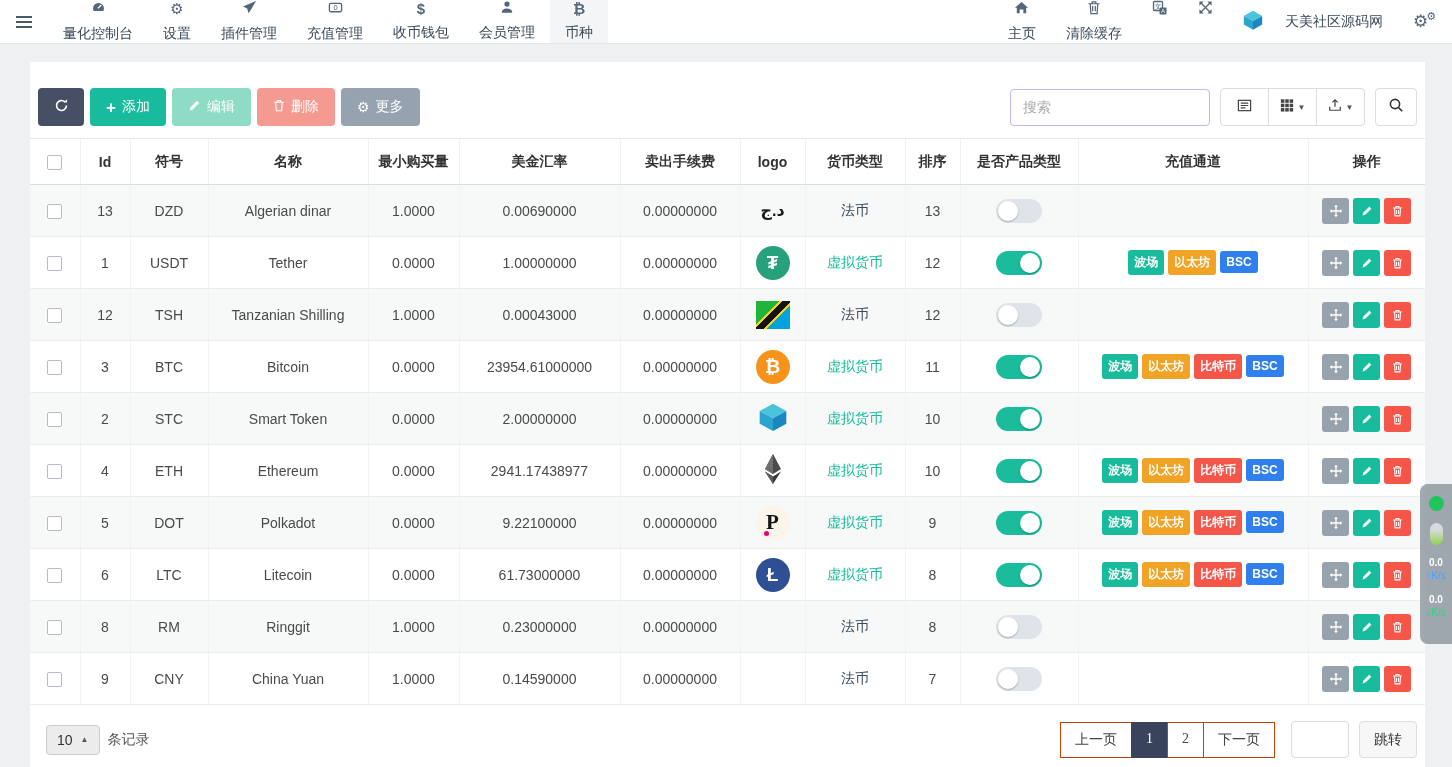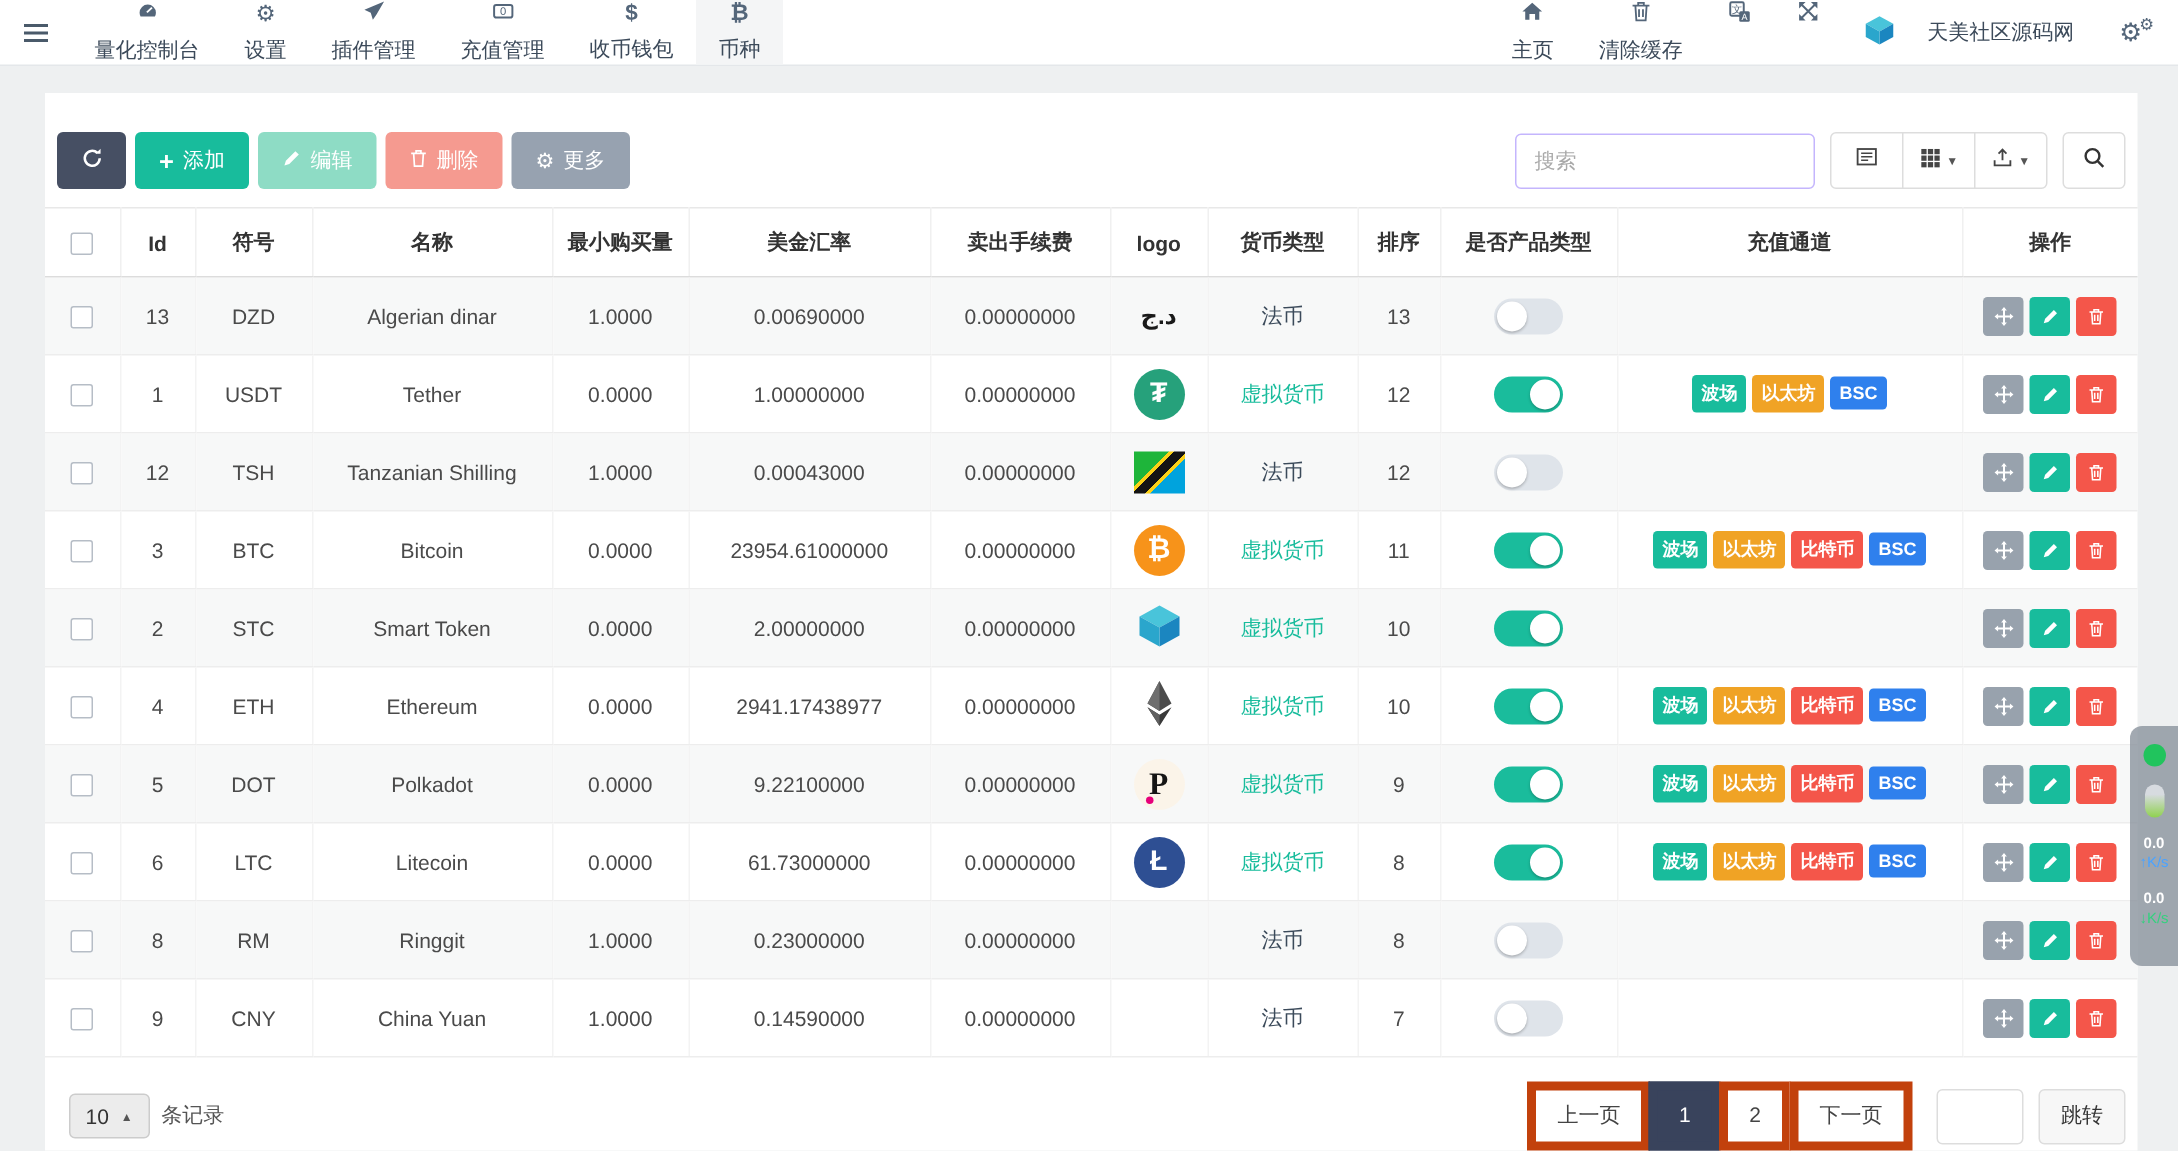--- a/index.html
+++ b/index.html
@@ -67,21 +67,21 @@
   .flag-tz { width:34px; height:28px; display:inline-block; vertical-align:middle;
     background:linear-gradient(135deg,#1eb53a 0%,#1eb53a 38%,#fcd116 38%,#fcd116 43%,#141414 43%,#141414 57%,#fcd116 57%,#fcd116 62%,#00a3dd 62%,#00a3dd 100%); }
   .dot-logo { width:34px; height:34px; border-radius:50%; background:#fbf4e9; display:inline-flex; align-items:center; justify-content:center; position:relative; font-weight:bold; font-size:21px; color:#151515; font-family:"Liberation Serif","DejaVu Serif",serif; vertical-align:middle; }
   .dot-logo i { position:absolute; left:8px; bottom:4px; width:5px; height:5px; background:#e6007a; border-radius:50%; }
 
   
   .ftr { display:flex; align-items:center; padding:16px 8px; font-size:14px; color:#555; }
   .psel { display:inline-flex; align-items:center; gap:8px; background:#ececec; border:1px solid #ccc; border-radius:4px; padding:6px 10px; margin:0 8px; font-size:14px; color:#333; cursor:pointer; }
   .psel .caret { font-size:8px; }
   .pg { display:flex; margin-left:auto; }
-  .pg a { min-width:36px; padding:8px 14px; border:6px solid #c2410c; margin-left:-1px; color:#444; font-size:14px; text-align:right; background:#fff; cursor:pointer; text-decoration:none; }
+  .pg a { min-width:36px; padding:8px 14px; border:1px solid #c2410c; margin-left:-1px; color:#444; font-size:14px; text-align:right; background:#fff; cursor:pointer; text-decoration:none;font-family:Liberation Serif, serif; }
   .pg a.active { background:#39435c; color:#fff; border-color:#39435c; }
   .jump-input { width:58px; height:37px; border:1px solid #ddd; border-radius:4px; margin-left:16px; outline:none; padding:0 8px; font-size:14px; }
   .jump-btn { height:37px; padding:0 14px; border:1px solid #ddd; border-radius:4px; background:#f7f7f7; color:#333; margin-left:10px; font-size:14px; cursor:pointer; font-family:inherit; }
 
   
   .widget { position:fixed; right:0; top:484px; width:32px; height:160px; background:rgba(136,145,155,.78); border-radius:8px 0 0 8px; display:flex; flex-direction:column; align-items:center; padding-top:12px; gap:12px; }
   .wdot { width:15px; height:15px; border-radius:50%; background:#21c45d; }
   .wpill { width:13px; height:22px; border-radius:7px; background:linear-gradient(#d7dbe0 30%,#8fd14f); }
   .wtext { font-size:10px; color:#fff; text-align:center; line-height:1.25; font-weight:bold; }
   .wtext .up { color:#4aa3ff; font-weight:normal; }
@@ -117,20 +117,27 @@
   <div class="nav-item">
     <span><svg width="15" height="15" viewBox="0 0 16 16">
           <rect x="1.5" y="3.5" width="13" height="9" rx="1.5" fill="none" stroke="#54667a" stroke-width="1.4"></rect>
           <text x="8" y="10.8" font-size="8" text-anchor="middle" fill="#54667a">0</text>
         </svg></span>
     <span>充值管理</span>
   </div>
   <div class="nav-item">
     <span class="glyph-ico">$</span>
     <span>收币钱包</span>
+  </div>
+  <div class="nav-item">
+    <span><svg width="14" height="14" viewBox="0 0 16 16">
+          <circle cx="8" cy="4.6" r="3" fill="#54667a"></circle>
+          <path d="M2 14.5c0-3.2 2.7-4.8 6-4.8s6 1.6 6 4.8z" fill="#54667a"></path>
+        </svg></span>
+    <span>会员管理</span>
   </div>
   <div class="nav-item active">
     <span class="glyph-ico">₿</span>
     <span>币种</span>
   </div>
 
   <div class="nav-spacer"></div>
 
   <div class="nav-item">
     <span><svg width="15" height="15" viewBox="0 0 16 16">

